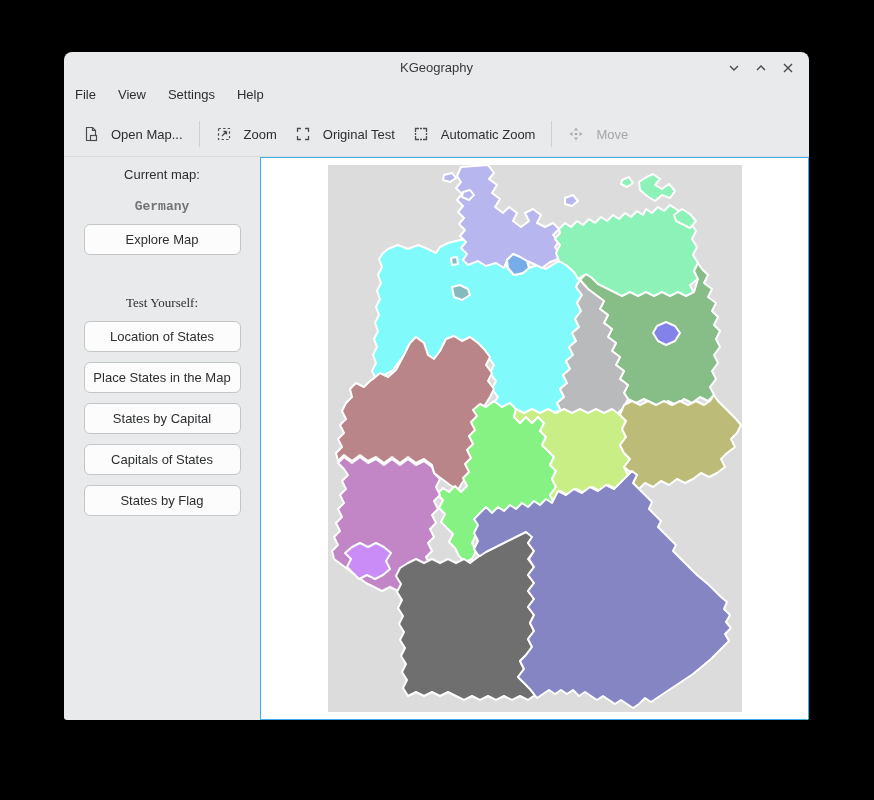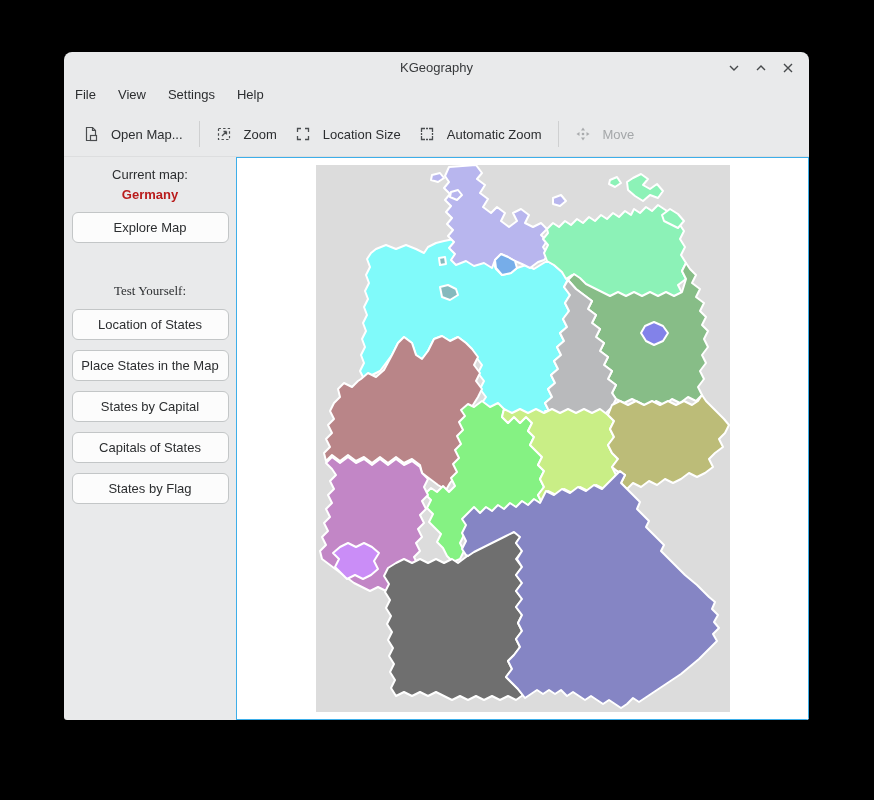--- a/index.html
+++ b/index.html
@@ -18,23 +18,23 @@
   .menu-item { font-size:13px; color:#2c2e30; padding:4px 11px; border-radius:3px; }
   
   .toolbar { height:45px; display:flex; align-items:center; padding-left:10px; border-bottom:1px solid #dddedf; }
   .tb-btn { display:flex; align-items:center; gap:12px; padding:7px 9px; border-radius:3px;
             font-size:13px; color:#2c2e30; }
   .tb-btn.disabled { color:#a4a7a9;justify-content:flex-end; }
   .tb-btn svg { display:block; }
   .tb-sep { width:1px; height:26px; background:#cfd0d1; margin:0 7px; }
   
   .content { display:flex; height:563px; }
-  .sidebar { width:172px; display:flex; flex-direction:column; align-items:center; }
+  .sidebar { width:196px; display:flex; flex-direction:column; align-items:center; }
   .side-label { font-size:13px; color:#2c2e30; margin-top:10px; }
-  .side-map-name { font-size:13px; font-weight:bold; color:#b91c1c; margin-top:5px; }
+  .side-map-name { font-size:13px; font-weight:bold; color:#737373; margin-top:17px;font-family:Liberation Mono, monospace; }
   .side-btn { width:157px; height:31px; margin-top:10px; background:#fcfcfc;
               border:1px solid #c3c6c7; border-radius:6px; font-size:13px; color:#2c2e30;
               display:flex; align-items:center; justify-content:center;
               font-family:"Liberation Sans", sans-serif; }
   .gap-lg { margin-top:40px;font-family:Liberation Serif, serif; }
   .mapview { flex:1; background:#ffffff; border:1px solid #3daee9;
              display:flex; align-items:center; justify-content:center; }
   .map-image { width:414px; height:547px; }
 </style>
 </head>
@@ -90,21 +90,21 @@
         </svg>
       </span>
       <span>Zoom</span>
     </div>
     <div class="tb-btn">
       <span>
         <svg width="16" height="16" viewBox="0 0 16 16">
           <path d="M2.5 6 v-3.5 h3.5 M10 2.5 h3.5 v3.5 M13.5 10 v3.5 h-3.5 M6 13.5 h-3.5 v-3.5" fill="none" stroke="#4a4d4f" stroke-width="1.3"></path>
         </svg>
       </span>
-      <span>Location Size</span>
+      <span>Original Test</span>
     </div>
     <div class="tb-btn">
       <span>
         <svg width="16" height="16" viewBox="0 0 16 16">
           <path d="M2.5 6 v-3.5 h3.5 M10 2.5 h3.5 v3.5 M13.5 10 v3.5 h-3.5 M6 13.5 h-3.5 v-3.5" fill="none" stroke="#4a4d4f" stroke-width="1.3"></path>
           <path d="M7 2.5 h2 M13.5 7 v2 M9 13.5 h-2 M2.5 9 v-2" fill="none" stroke="#4a4d4f" stroke-width="1.3"></path>
         </svg>
       </span>
       <span>Automatic Zoom</span>
     </div>

